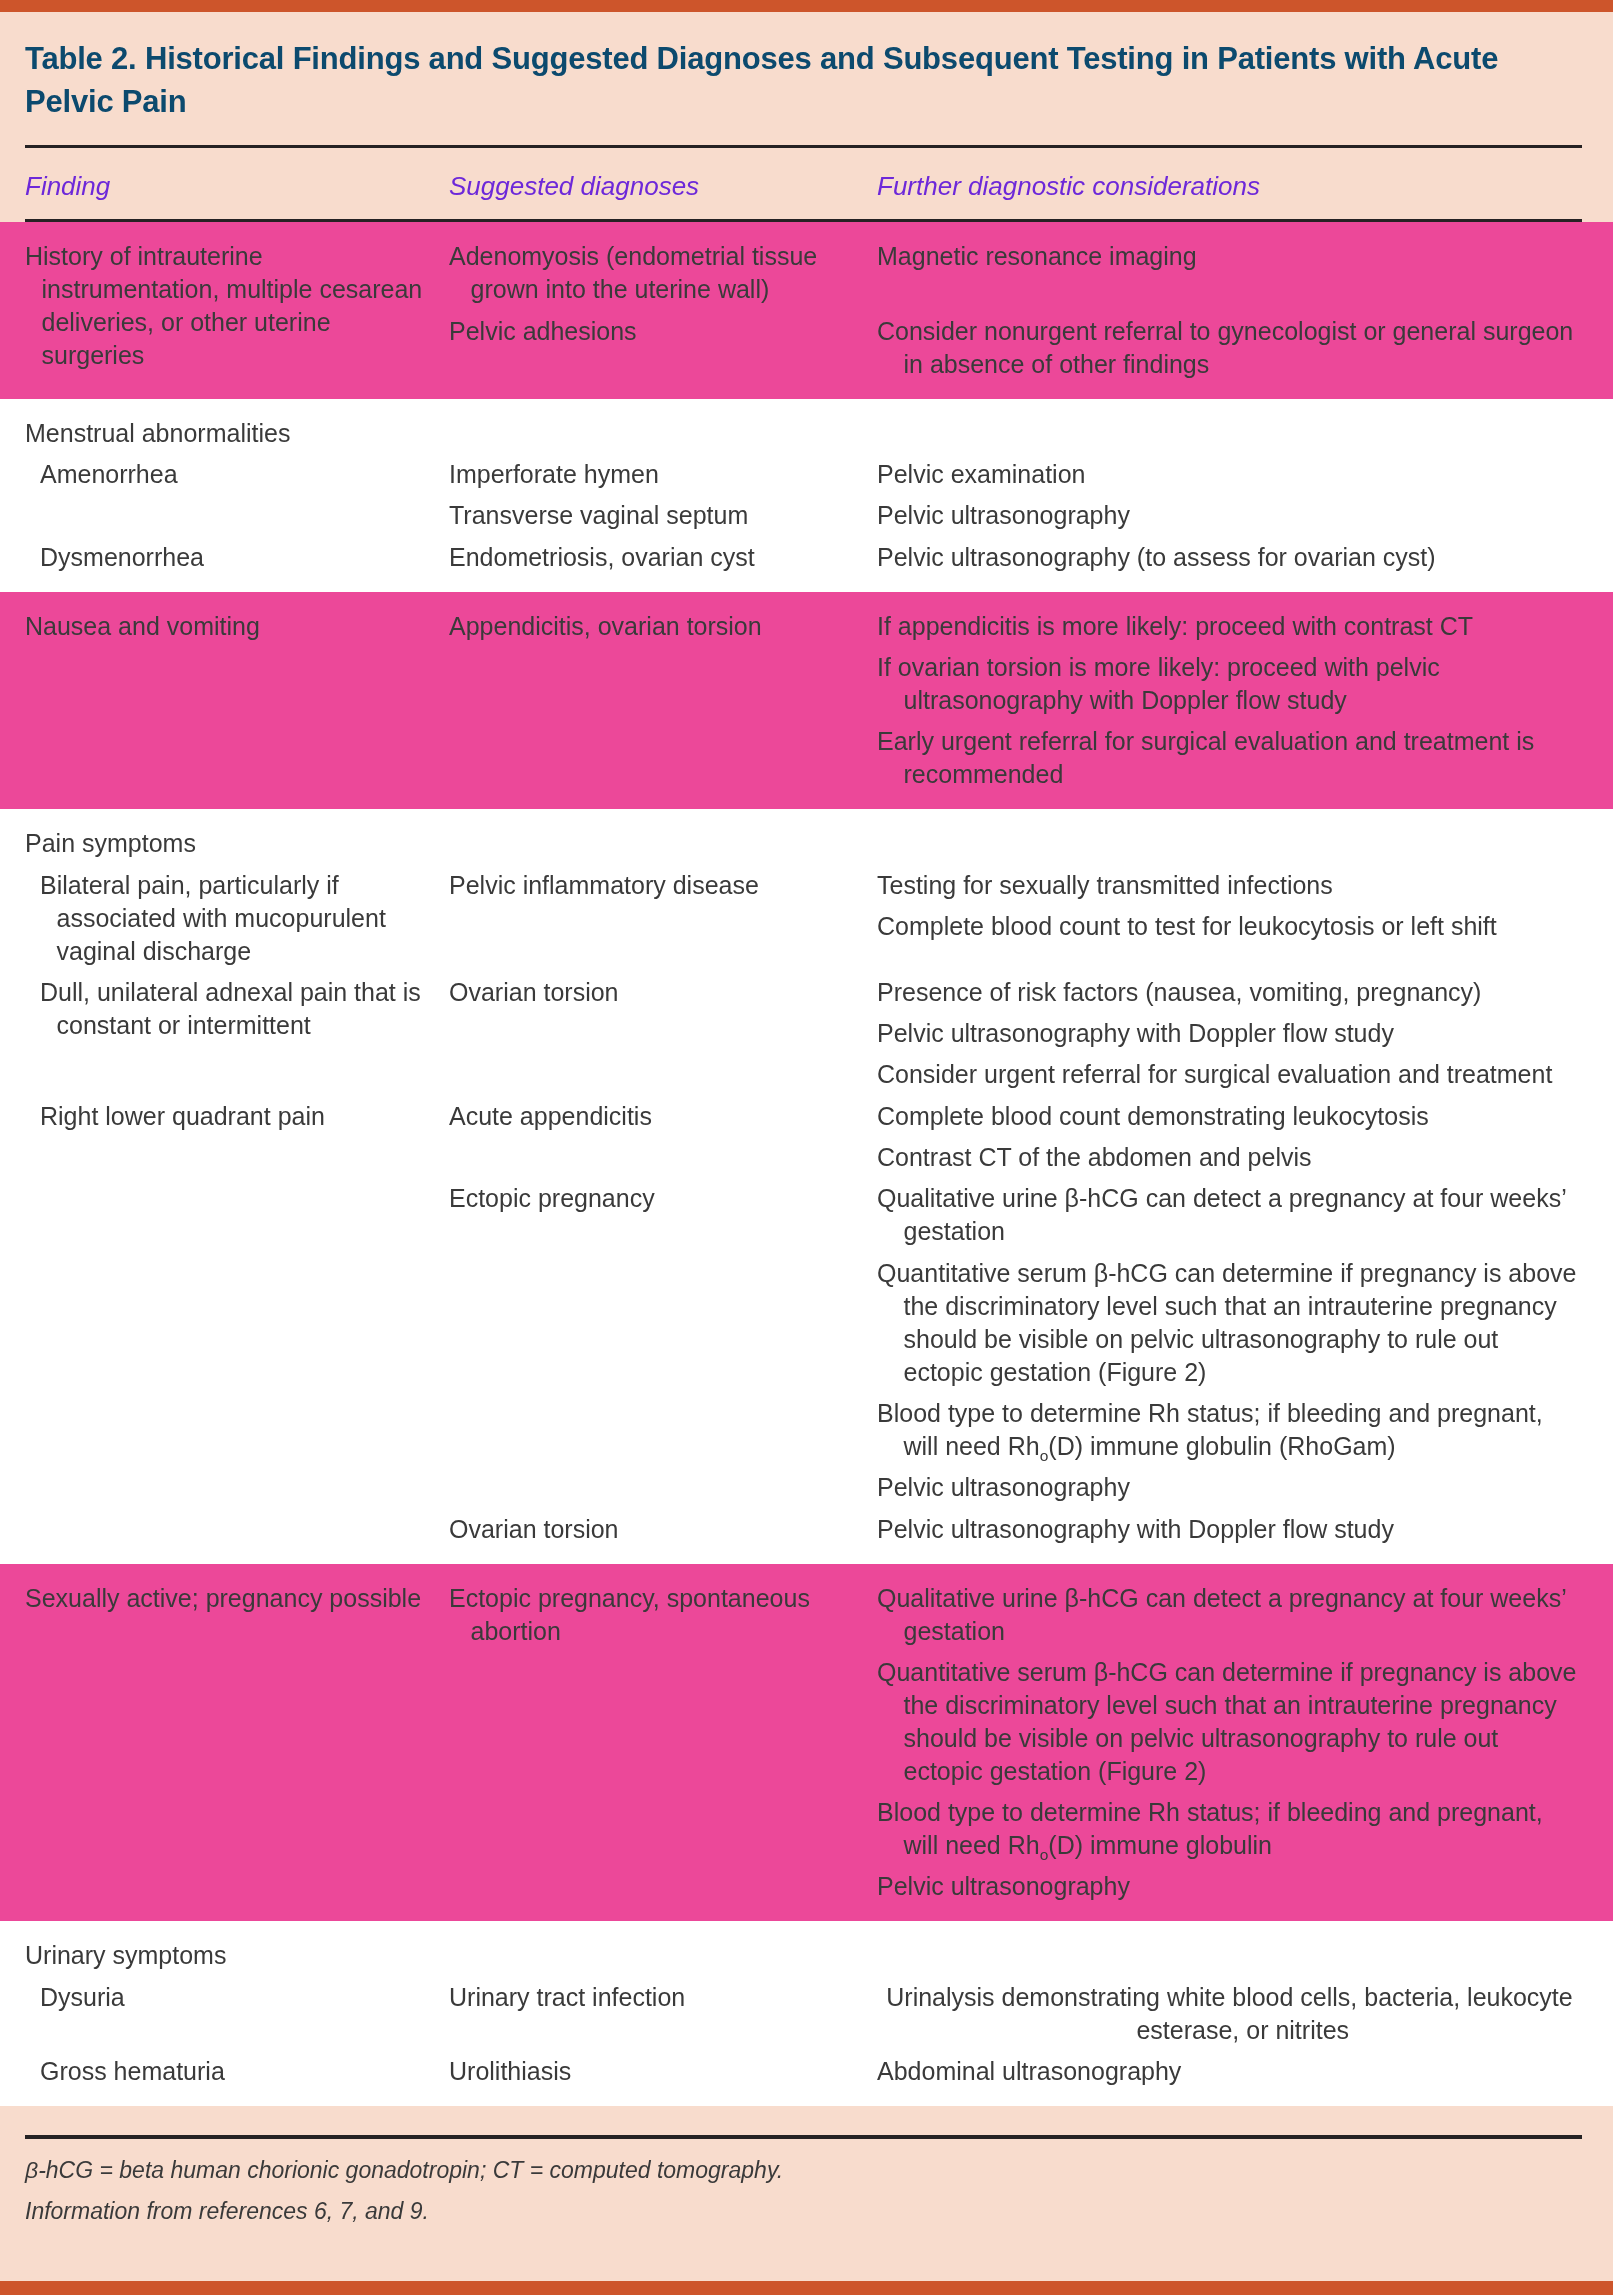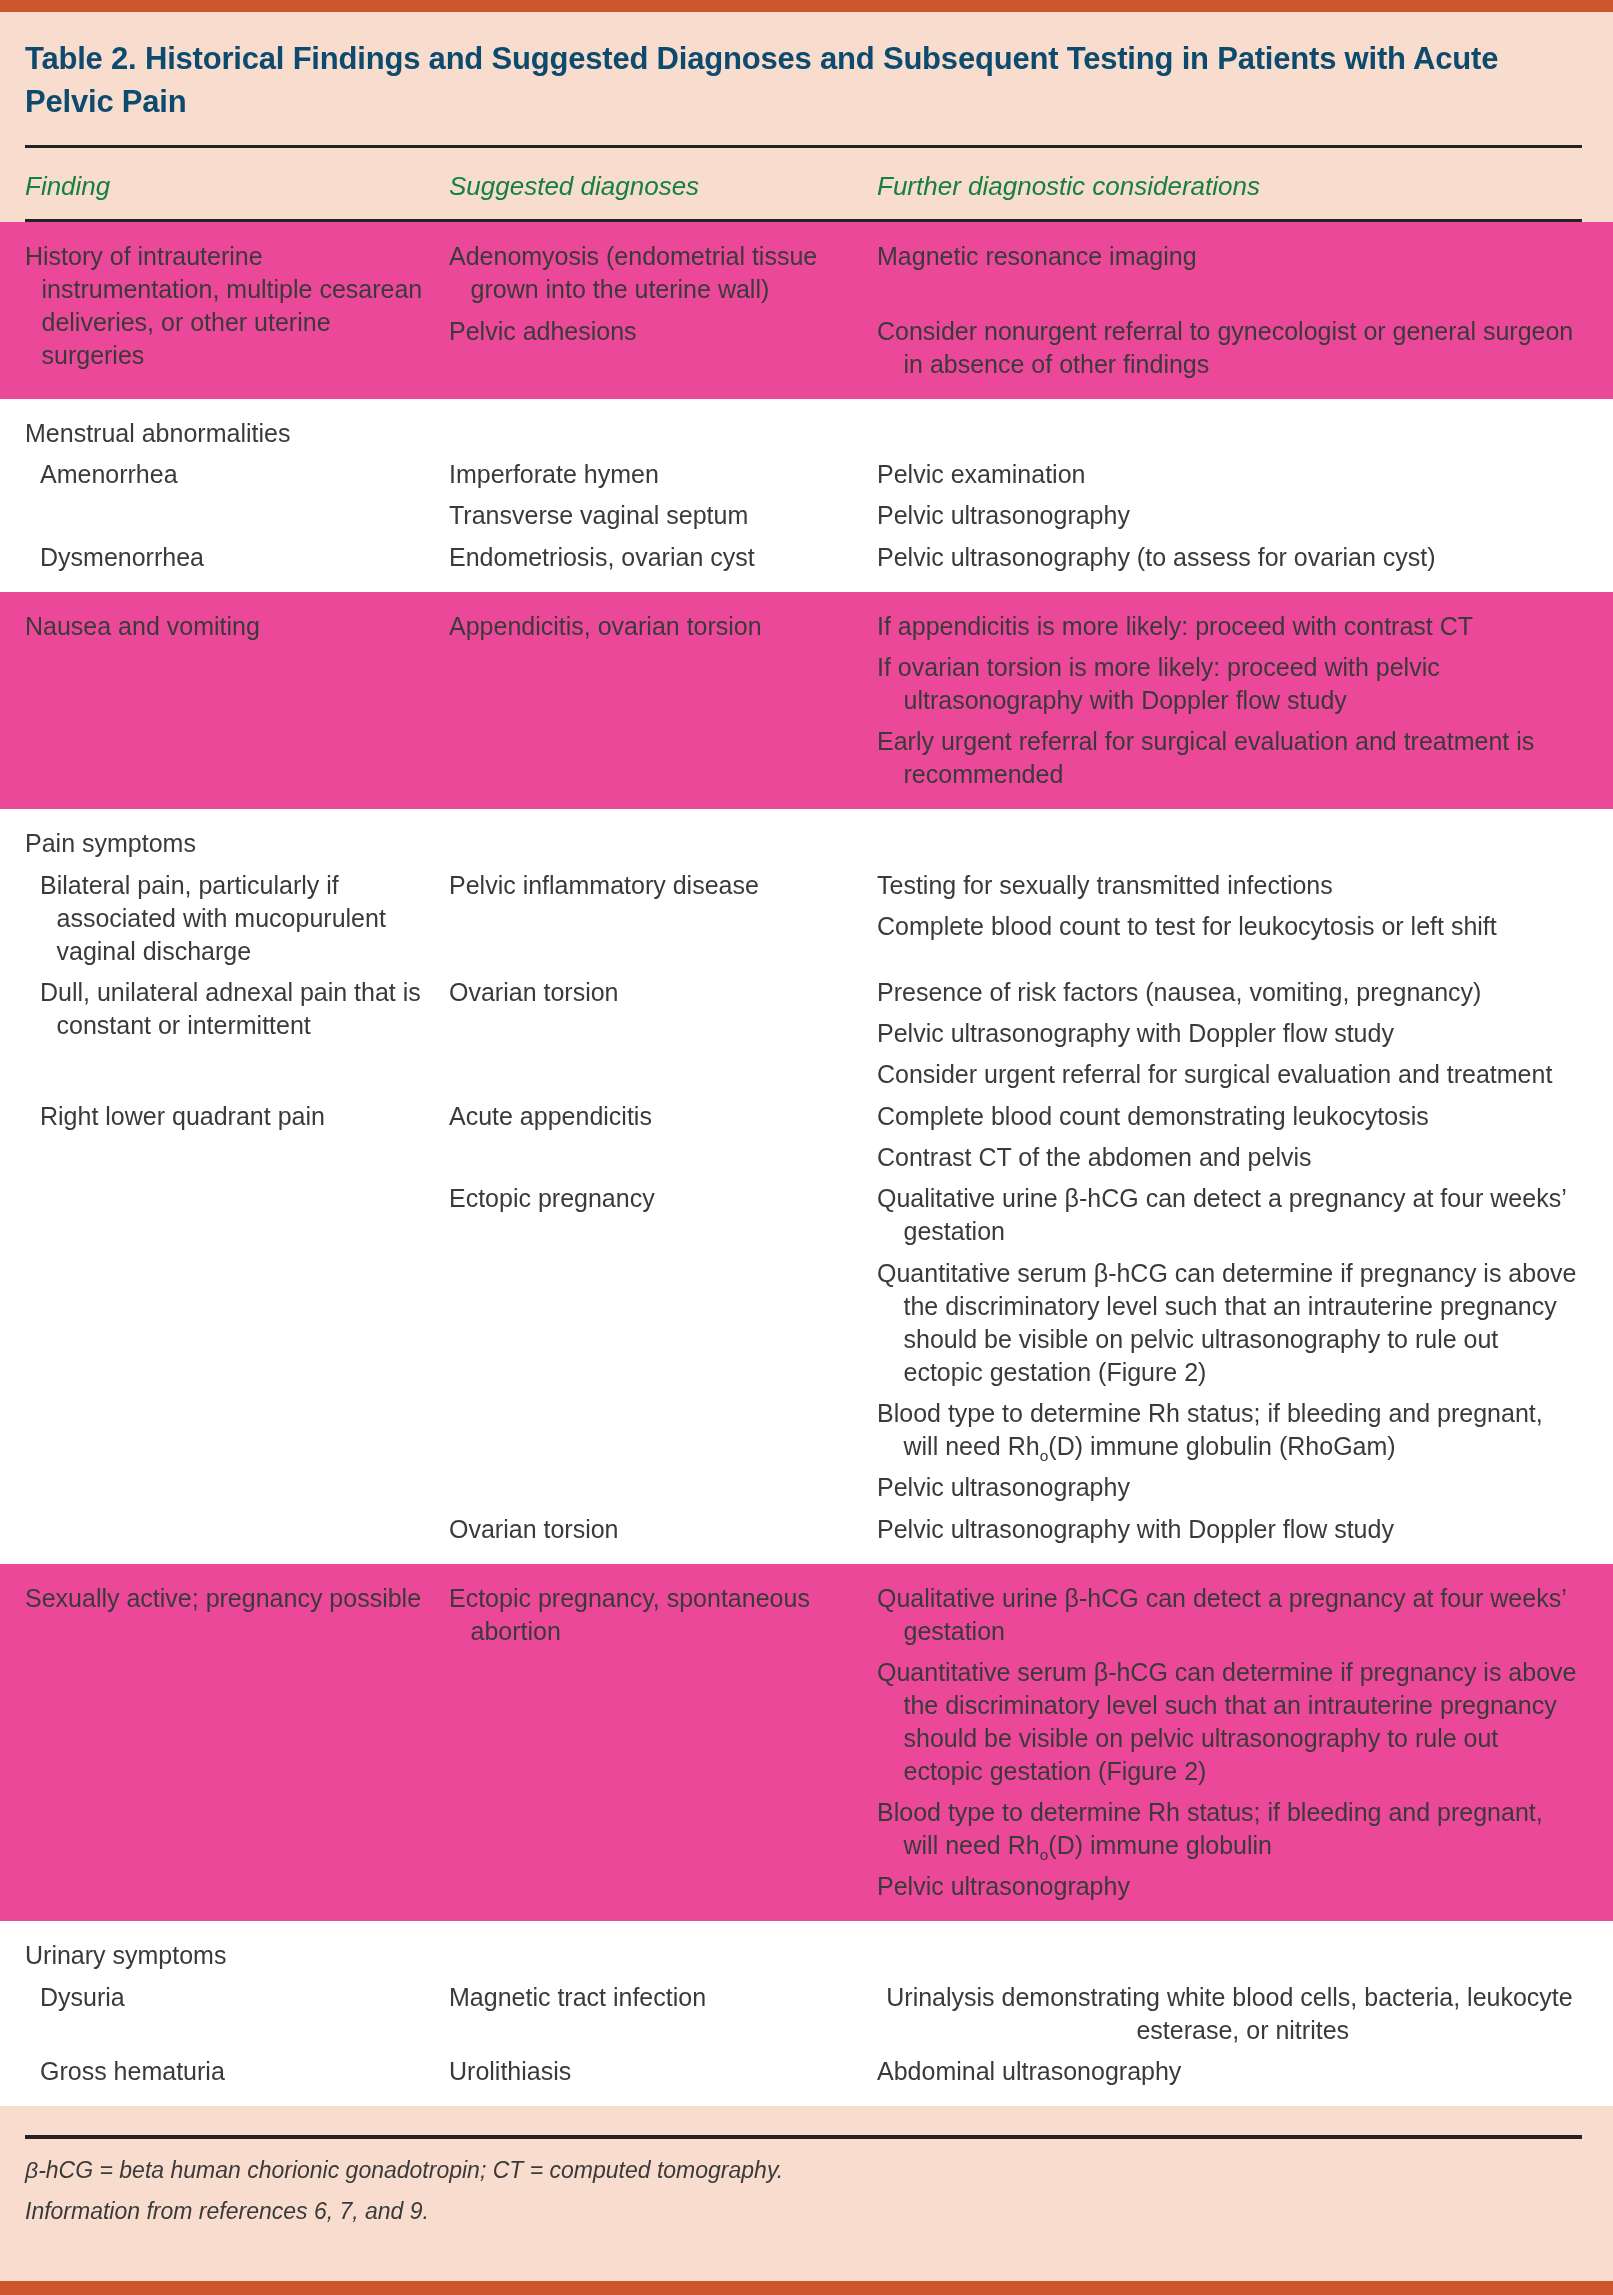--- a/index.html
+++ b/index.html
@@ -16,21 +16,21 @@
   .accent-bar.bottom { height: 14px; }
   .title-block { padding: 25px 50px 21.5px 25px; }
   .table-title {
     margin: 0; font-size: 31px; line-height: 43px; font-weight: bold;
     color: #0c4a6e; letter-spacing: -0.2px;
   }
   .rule { height: 3.3px; background: #262223; margin: 0 31px 0 25px; flex: 0 0 auto; }
   .colhead {
     display: grid; grid-template-columns: 424px 428px 1fr;
     padding: 21.5px 31px 16.5px 25px;
-    font-style: italic; font-size: 26px; line-height: 33px; color: #15803d;
+    font-style: italic; font-size: 26px; line-height: 33px; color: #6d28d9;
   }
   .section { padding: 18px 31px 18px 25px; }
   .section.shaded { background: #ec4899; }
   .section.plain  { background: #ffffff; }
   .group-header { font-size: 25px; line-height: 33px; margin-bottom: 8.3px; }
   .row { display: grid; grid-template-columns: 424px 428px 1fr; row-gap: 8.3px; }
   .row + .row { margin-top: 8.3px; }
   .cell { font-size: 25px; line-height: 33px; }
   .finding { padding-left: 16.5px; text-indent: -16.5px; padding-right: 21.5px; }
   .finding.indent { margin-left: 15px; }
@@ -157,21 +157,21 @@
             <p>Quantitative serum β-hCG can determine if pregnancy is above the discriminatory level such that an intrauterine pregnancy should be visible on pelvic ultrasonography to rule out ectopic gestation (Figure 2)</p>
             <p>Blood type to determine Rh status; if bleeding and pregnant, will need Rh<sub>o</sub>(D) immune globulin</p>
             <p>Pelvic ultrasonography</p>
           </div>
         </div>
       </section>
       <section class="section plain">
         <div class="group-header">Urinary symptoms</div>
         <div class="row">
           <div class="cell finding indent" style="grid-area: 1 / 1 / span 1;">Dysuria</div>
-          <div class="cell diag" style="grid-column: 2;">Magnetic tract infection</div>
+          <div class="cell diag" style="grid-column: 2;">Urinary tract infection</div>
           <div class="cell consid" style="grid-column: 3; text-align: center;">
             <p>Urinalysis demonstrating white blood cells, bacteria, leukocyte esterase, or nitrites</p>
           </div>
         </div>
         <div class="row">
           <div class="cell finding indent" style="grid-area: 1 / 1 / span 1;">Gross hematuria</div>
           <div class="cell diag" style="grid-column: 2;">Urolithiasis</div>
           <div class="cell consid" style="grid-column: 3;">
             <p>Abdominal ultrasonography</p>
           </div>

